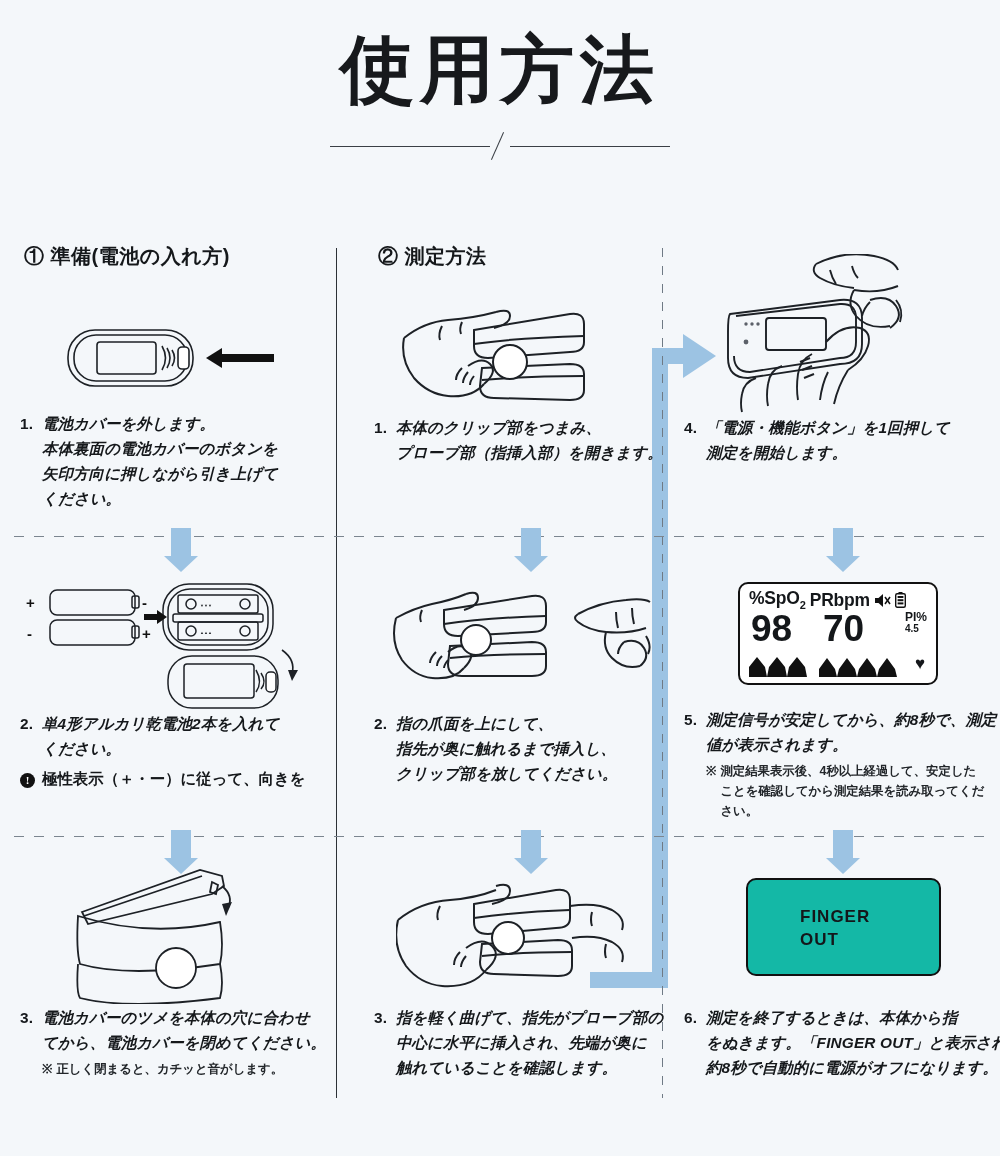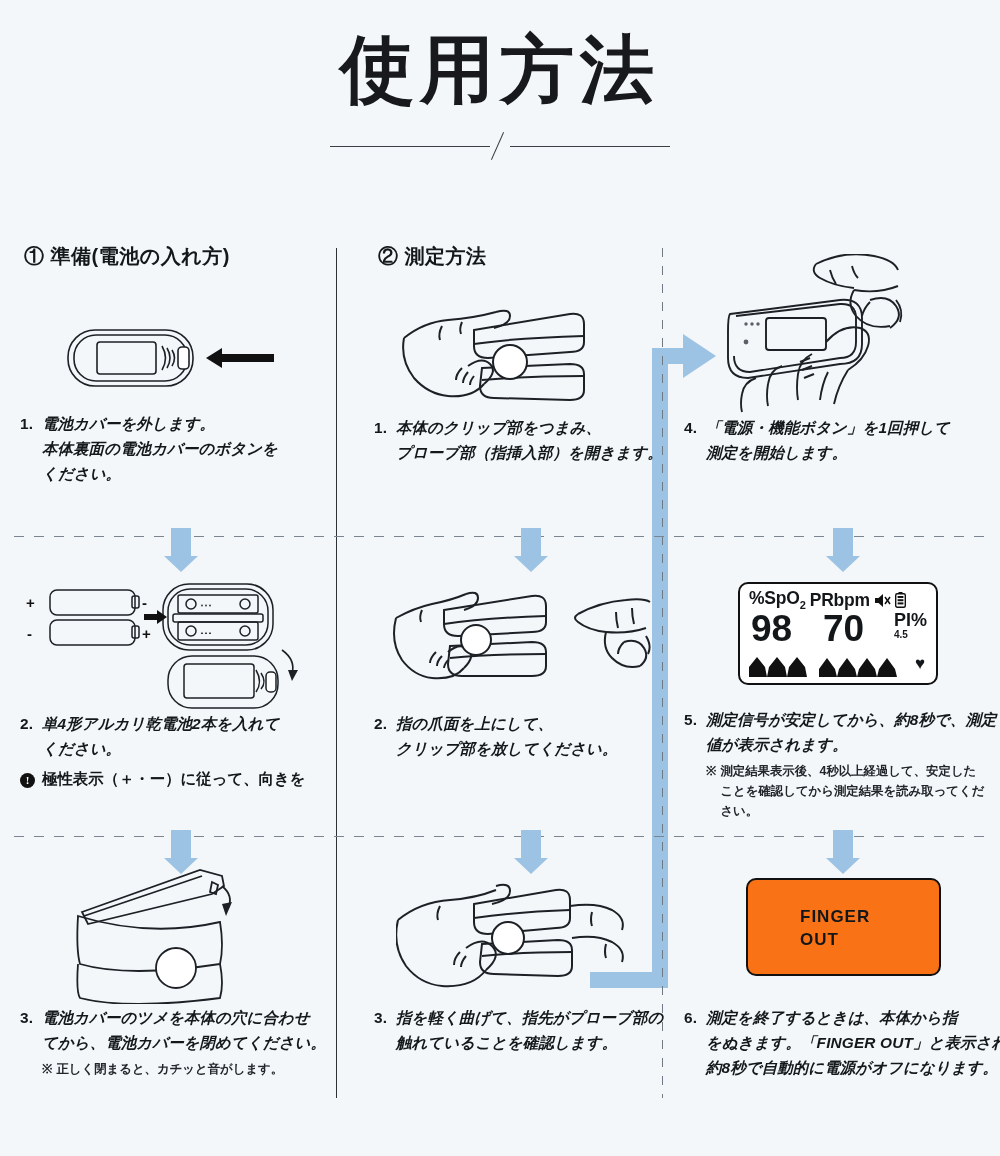--- a/index.html
+++ b/index.html
@@ -90,29 +90,29 @@
   #lcd .spo2 { }
   #lcd .spo2 sub { font-size:11px; }
   #lcd .prbpm { margin-left:4px; }
   #lcd .ic { margin-left:4px; display:inline-block; }
   #lcd .row2 { position:relative; height:44px; }
   #lcd .big { position:absolute; top:-1px; font-size:37px; font-weight:700; line-height:1;
       font-family:"Liberation Sans",sans-serif; }
   #lcd .v1 { left:2px; }
   #lcd .v2 { left:74px; }
   #lcd .pi { position:absolute; right:0; top:0px; text-align:left; }
-  #lcd .pi .l { font-size:18px; font-weight:700; line-height:1.05; }
+  #lcd .pi .l { font-size:12px; font-weight:700; line-height:1.05; }
   #lcd .pi .v { font-size:10px; font-weight:700; line-height:1.1; }
   #lcd .row3 { position:relative; height:22px; }
   #lcd .heart { position:absolute; right:2px; top:0px; font-size:17px; line-height:1; }
 
   
   #fingerout {
     position:absolute; left:68px; top:638px; width:195px; height:98px;
-    border:2.5px solid #111; border-radius:10px; background:#f97316;
+    border:2.5px solid #111; border-radius:10px; background:#14b8a6;
   }
   #fingerout .t { position:absolute; left:52px; top:26px; font-size:17px;
       font-weight:700; letter-spacing:1px; line-height:1.35;
       font-family:"Liberation Sans",sans-serif; }
   #fingerout .t .ln { display:block; }
 
   svg { display:block; }
   .ill { position:absolute; }
 </style>
 </head>
@@ -159,20 +159,21 @@
         </g>
       </svg>
     </div>
 
     <div class="step" style="left:6px;top:172px;width:310px;">
       <div class="step-txt">
         <span class="step-num">1.</span>
         <span class="step-body">
           <span class="ln">電池カバーを外します。</span>
           <span class="ln">本体裏面の電池カバーのボタンを</span>
+          <span class="ln">矢印方向に押しながら引き上げて</span>
           <span class="ln">ください。</span>
         </span>
       </div>
     </div>
 
     <div class="darrow" style="left:150px;top:288px;height:44px;">
       <div class="shaft" style="height:30px;"></div>
       <div class="head" style="top:28px;"></div>
     </div>
 
@@ -343,20 +344,21 @@
           <path d="M254 58 q6 10 2 18"></path>
         </g>
       </svg>
     </div>
 
     <div class="step" style="left:4px;top:472px;width:300px;">
       <div class="step-txt">
         <span class="step-num">2.</span>
         <span class="step-body">
           <span class="ln">指の爪面を上にして、</span>
+          <span class="ln">指先が奥に触れるまで挿入し、</span>
           <span class="ln">クリップ部を放してください。</span>
         </span>
       </div>
     </div>
 
     <div class="darrow" style="left:144px;top:590px;height:44px;">
       <div class="shaft" style="height:30px;"></div>
       <div class="head" style="top:28px;"></div>
     </div>
 
@@ -382,20 +384,21 @@
           <path d="M210 80 q-2 8 0 14"></path>
         </g>
       </svg>
     </div>
 
     <div class="step" style="left:4px;top:766px;width:306px;">
       <div class="step-txt">
         <span class="step-num">3.</span>
         <span class="step-body">
           <span class="ln">指を軽く曲げて、指先がプローブ部の</span>
+          <span class="ln">中心に水平に挿入され、先端が奥に</span>
           <span class="ln">触れていることを確認します。</span>
         </span>
       </div>
     </div>
   </div>
 
   <div class="col c3">
 
     <div class="ill" style="left:22px;top:14px;">
       <svg width="270" height="160" viewBox="0 0 270 160">

